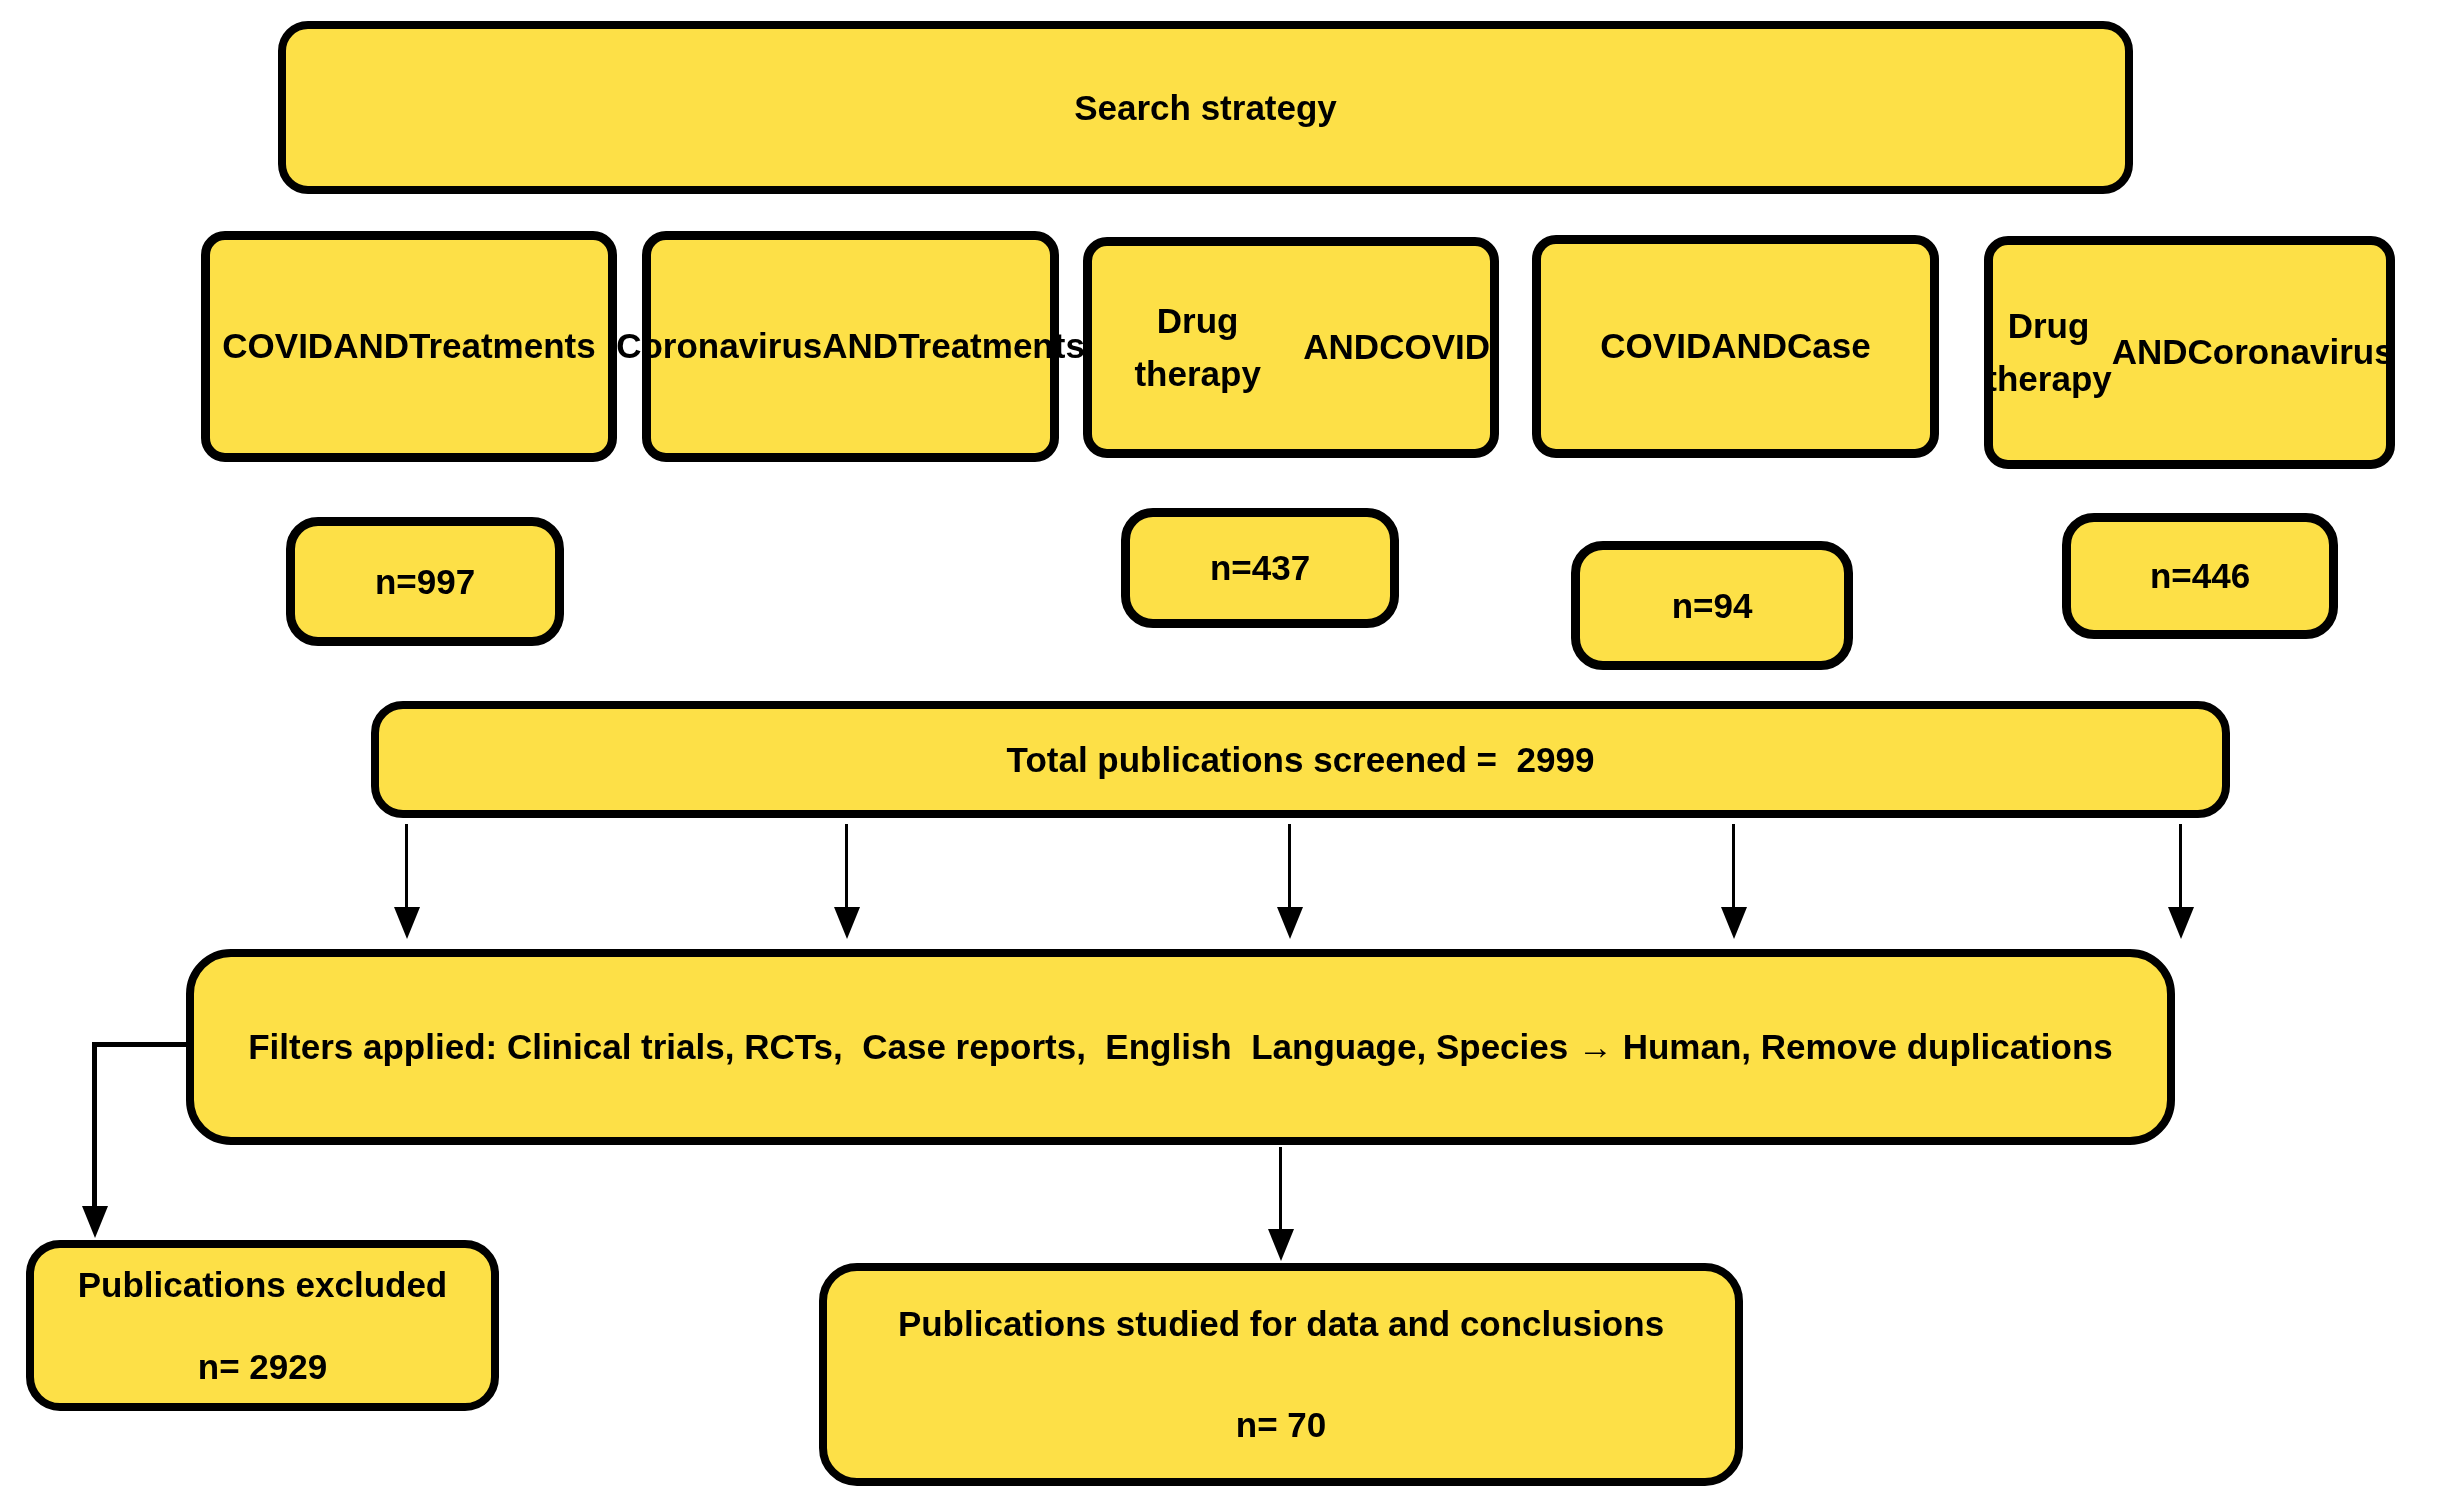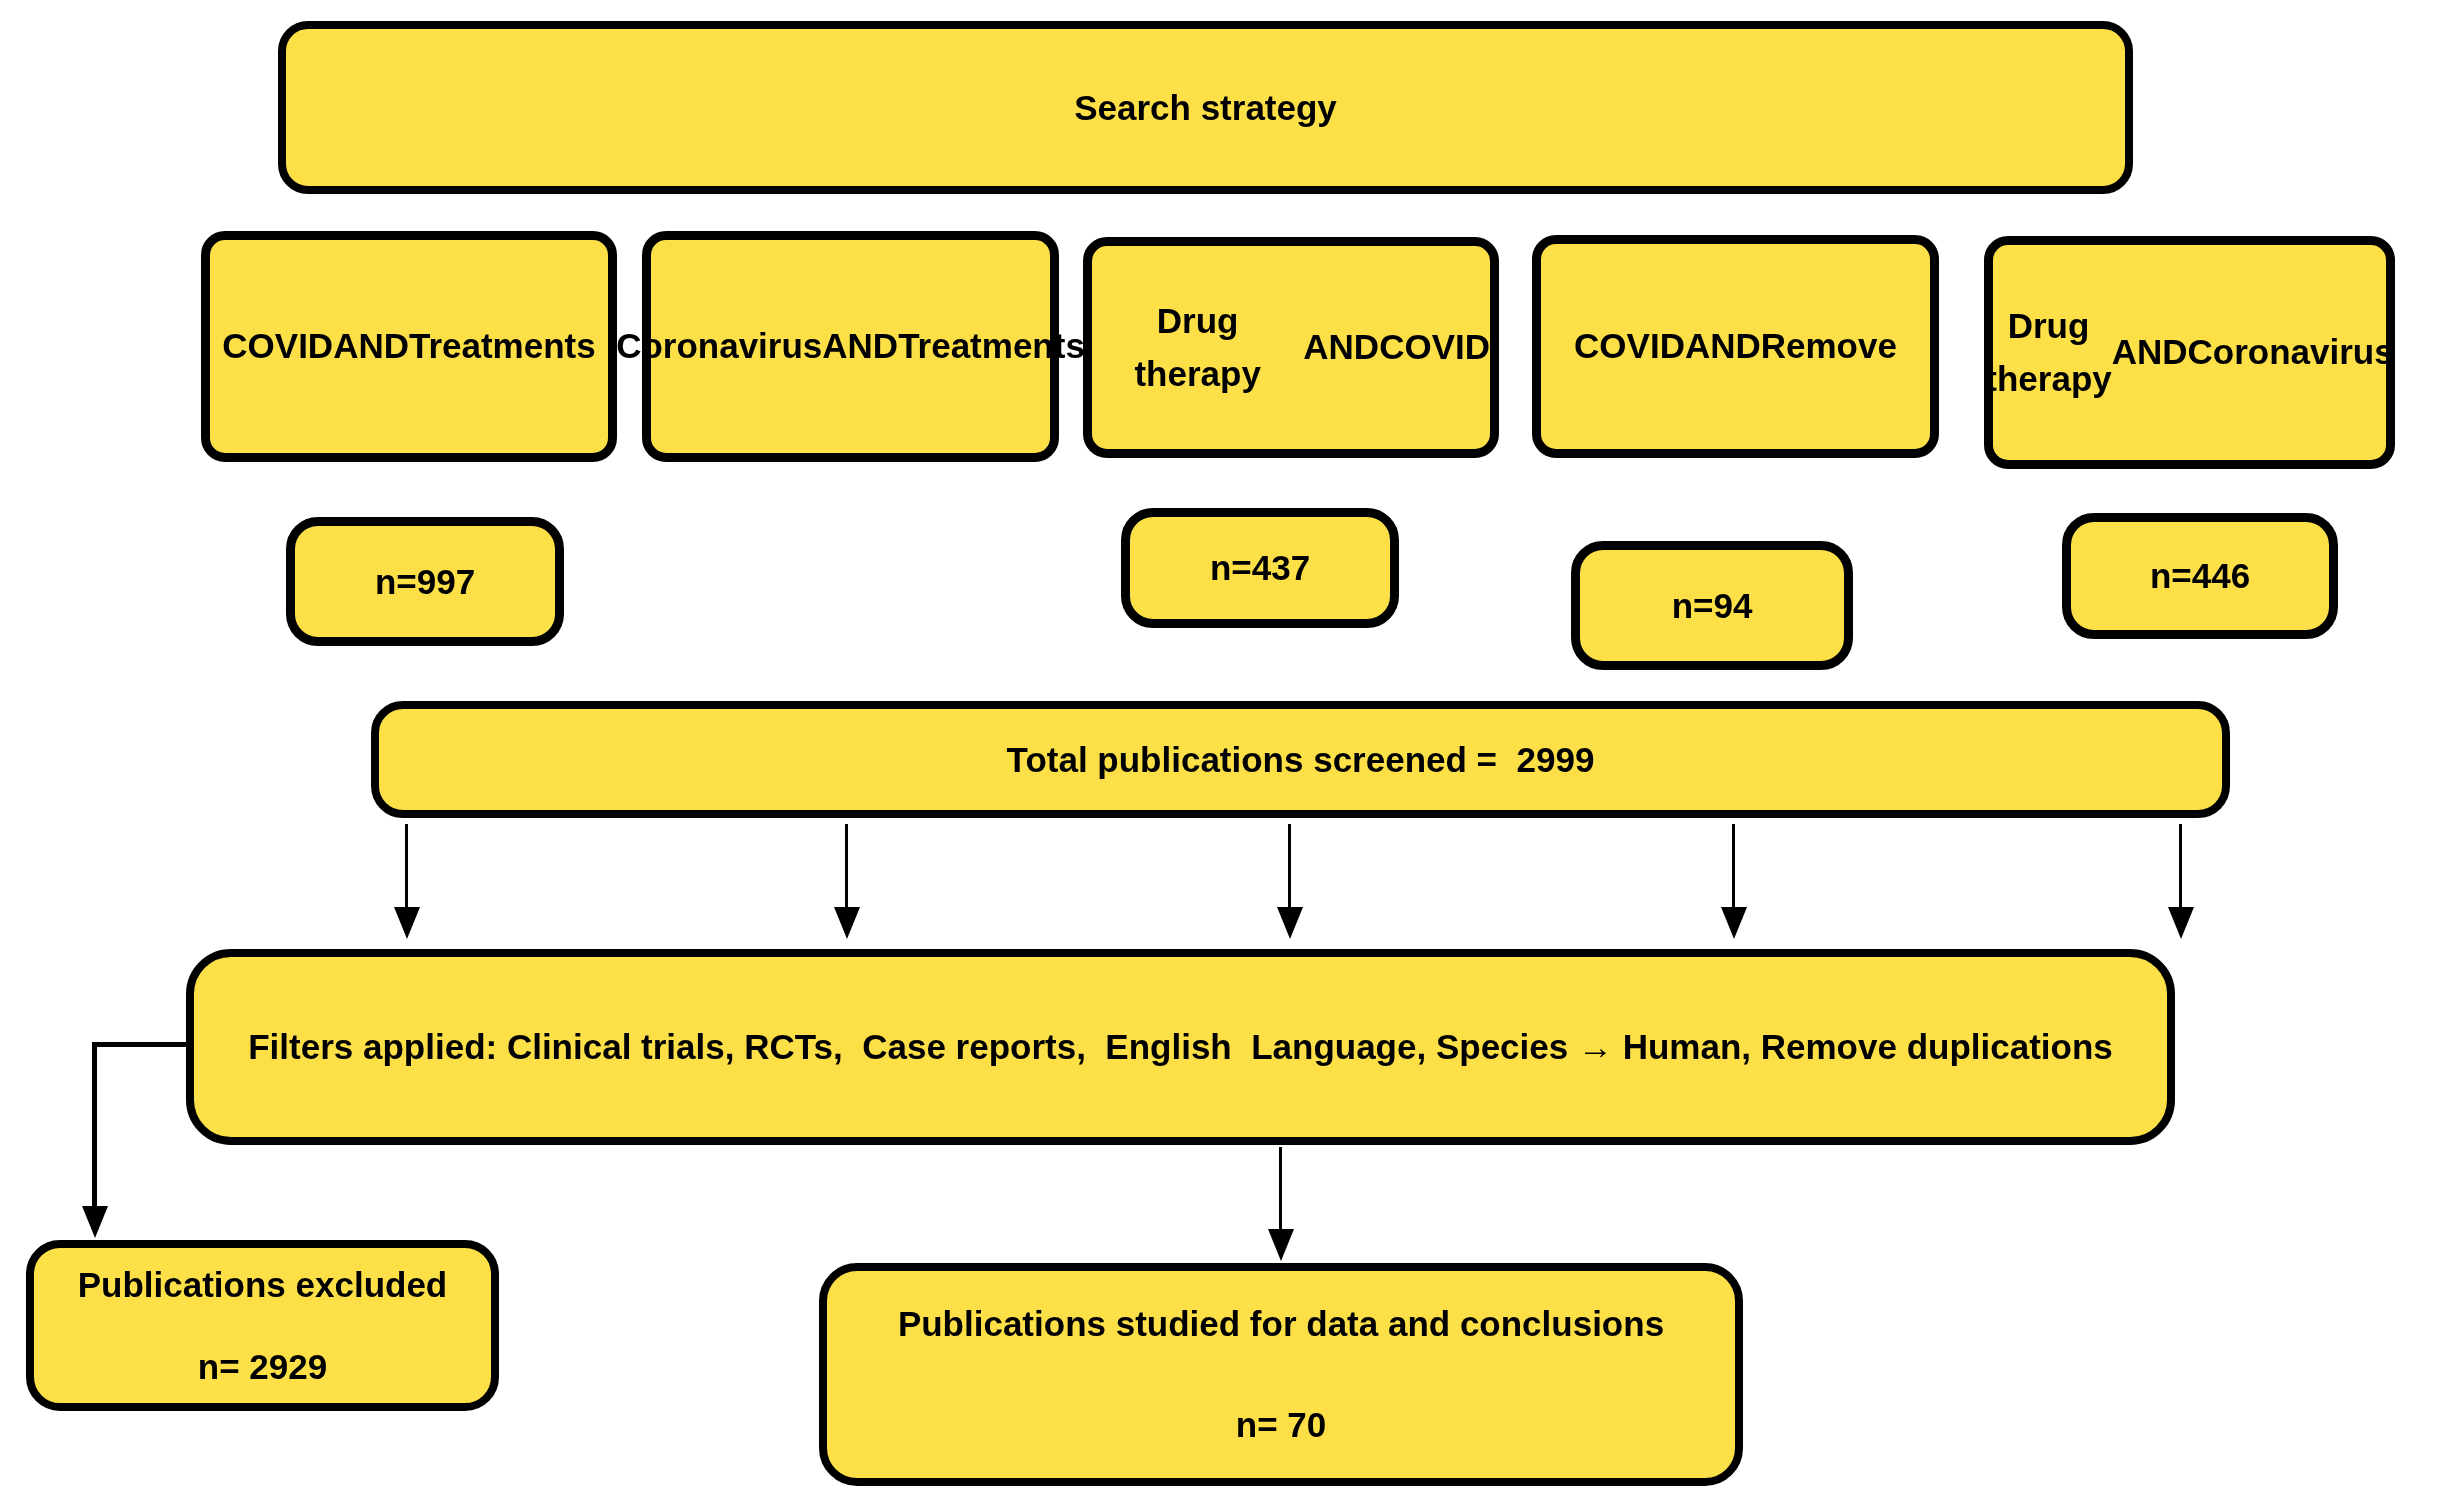--- a/index.html
+++ b/index.html
@@ -98,21 +98,21 @@
     <span>Treatments</span>
   </div>
   <div class="box kw" style="left:1083px; top:237px; width:416px; height:221px;">
     <span>Drug therapy</span>
     <span>AND</span>
     <span>COVID</span>
   </div>
   <div class="box kw" style="left:1532px; top:235px; width:407px; height:223px;">
     <span>COVID</span>
     <span>AND</span>
-    <span>Remove</span>
+    <span>Case</span>
   </div>
   <div class="box kw" style="left:1984px; top:236px; width:411px; height:233px;">
     <span>Drug therapy</span>
     <span>AND</span>
     <span>Coronavirus</span>
   </div>
 
   <div class="box nbox" style="left:286px; top:517px; width:278px; height:129px;">
     <span>n=997</span>
   </div>

